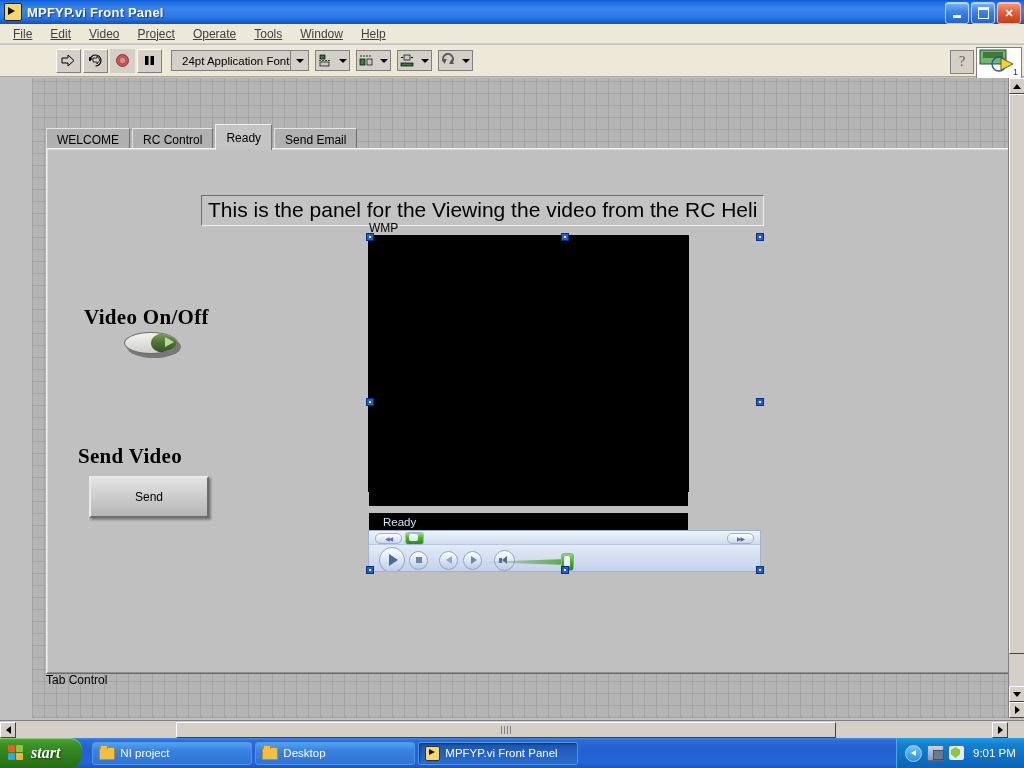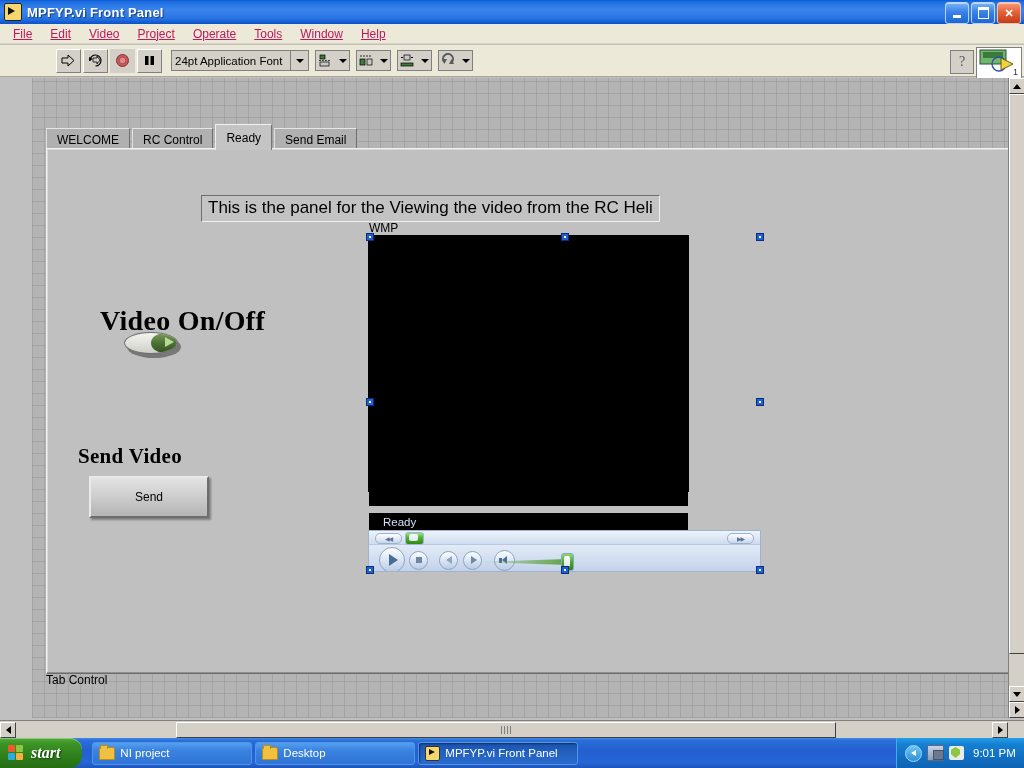--- a/index.html
+++ b/index.html
@@ -48,21 +48,21 @@
     display:block;width:9px;height:8px;border:1.5px solid #fff;border-top-width:3px;
   }
 
   
   .menubar{
     position:absolute;left:0;top:24px;width:1024px;height:20px;
     background:#ece9d8;border-bottom:1px solid #d6d2c2;
     display:flex;align-items:center;padding-left:4px;box-sizing:border-box;
   }
   .menuitem{
-    font-size:12px;color:#be185d;padding:2px 9px;white-space:nowrap;
+    font-size:12px;color:#404040;padding:2px 9px;white-space:nowrap;
   }
   .menuitem u{text-decoration:underline;}
 
   
   .toolbar{
     position:absolute;left:0;top:45px;width:1024px;height:32px;
     background:#ece9d8;border-bottom:1px solid #aca899;box-sizing:border-box;
     display:flex;align-items:center;
   }
   .tgroup{display:flex;align-items:center;margin-left:2px;}
@@ -73,21 +73,21 @@
     display:flex;align-items:center;justify-content:center;position:relative;
   }
   .tbtn.flat{border-color:#d4d0c8;background:#d4d0c8;}
   .ico-svg{display:block;}
   .fontbox{
     height:21px;width:138px;margin-left:8px;
     border:1px solid #808080;background:#d4d0c8;
     display:flex;align-items:center;box-sizing:border-box;
   }
   .fontbox .ftext{
-    flex:1;font-size:11.5px;color:#000;padding-left:3px;white-space:nowrap;overflow:hidden;
+    flex:1;font-size:11.5px;color:#000;padding-left:10px;white-space:nowrap;overflow:hidden;
   }
   .fontbox .fdrop{
     width:17px;height:19px;border-left:1px solid #808080;
     display:flex;align-items:center;justify-content:center;background:#d4d0c8;
   }
   .dncaret{
     width:0;height:0;border-left:4px solid transparent;border-right:4px solid transparent;border-top:4px solid #000;
   }
   .menubtn{
     height:21px;margin-left:6px;border:1px solid #808080;background:#d4d0c8;
@@ -138,29 +138,29 @@
     box-shadow:inset -1px -1px 0 #909090, inset 1px 1px 0 #d8d8d8;
   }
 
   .title-string{
     position:absolute;left:169px;top:117px;
     padding:2px 6px 3px 6px;
     background:#c3c3c3;
     border:1px solid #8f8f8f;
     border-top-color:#6e6e6e;border-left-color:#6e6e6e;
     border-right-color:#efefef;border-bottom-color:#efefef;
-    font-size:17px;color:#000;white-space:nowrap;
+    font-size:21px;color:#000;white-space:nowrap;
     box-sizing:border-box;
   }
 
   .ctl-label{
     position:absolute;font-weight:bold;color:#000;
     font-family:"Liberation Serif",serif;
   }
-  .lbl-video{left:68px;top:227px;font-size:28px;letter-spacing:.3px;}
+  .lbl-video{left:52px;top:227px;font-size:21px;letter-spacing:.3px;}
   .lbl-send{left:46px;top:366px;font-size:21px;letter-spacing:.3px;}
 
   
   .switch{
     position:absolute;left:92px;top:254px;width:56px;height:26px;
   }
   .switch .shadow{
     position:absolute;left:3px;top:4px;width:54px;height:22px;border-radius:50%;
     background:rgba(60,60,60,.55);filter:blur(.6px);
   }

